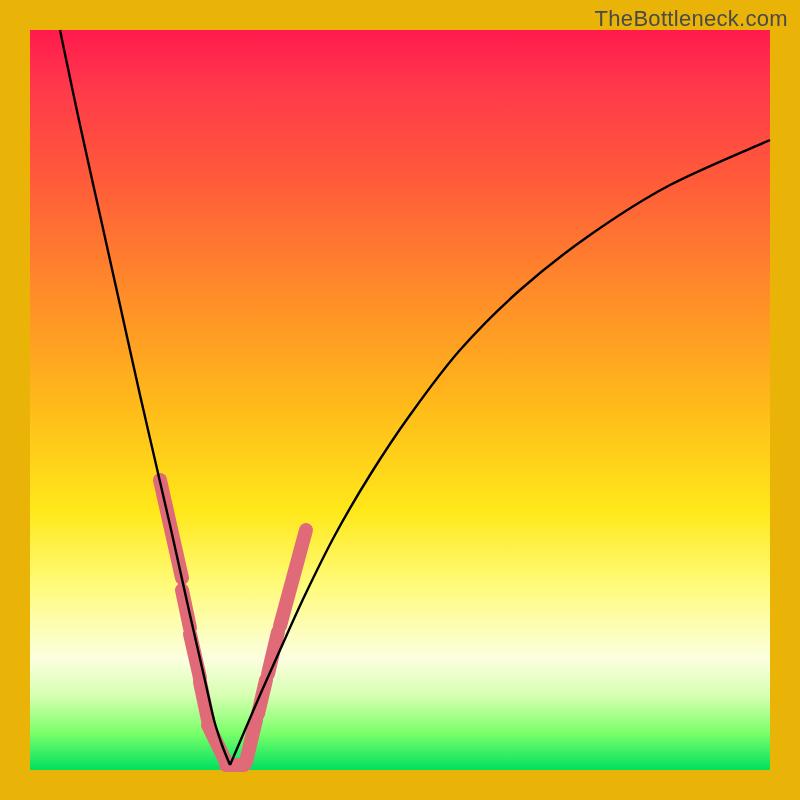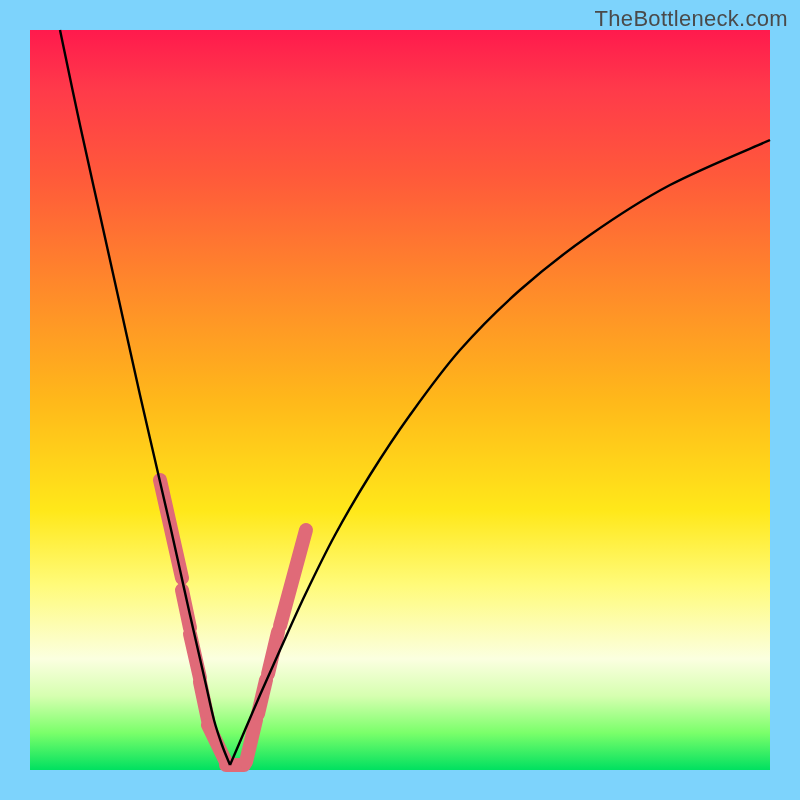--- a/index.html
+++ b/index.html
@@ -10,21 +10,21 @@
     background: #000;
     overflow: hidden;
     font-family: Arial, Helvetica, sans-serif;
   }
   .frame {
     position: absolute;
     left: 0;
     top: 0;
     width: 800px;
     height: 800px;
-    background: #7dd3fc;
+    background: #eab308;
   }
   .plot-area {
     position: absolute;
     left: 30px;
     top: 30px;
     width: 740px;
     height: 740px;
     background: linear-gradient(to bottom,
       #ff1a4d 0%,
       #ff3a4a 8%,

